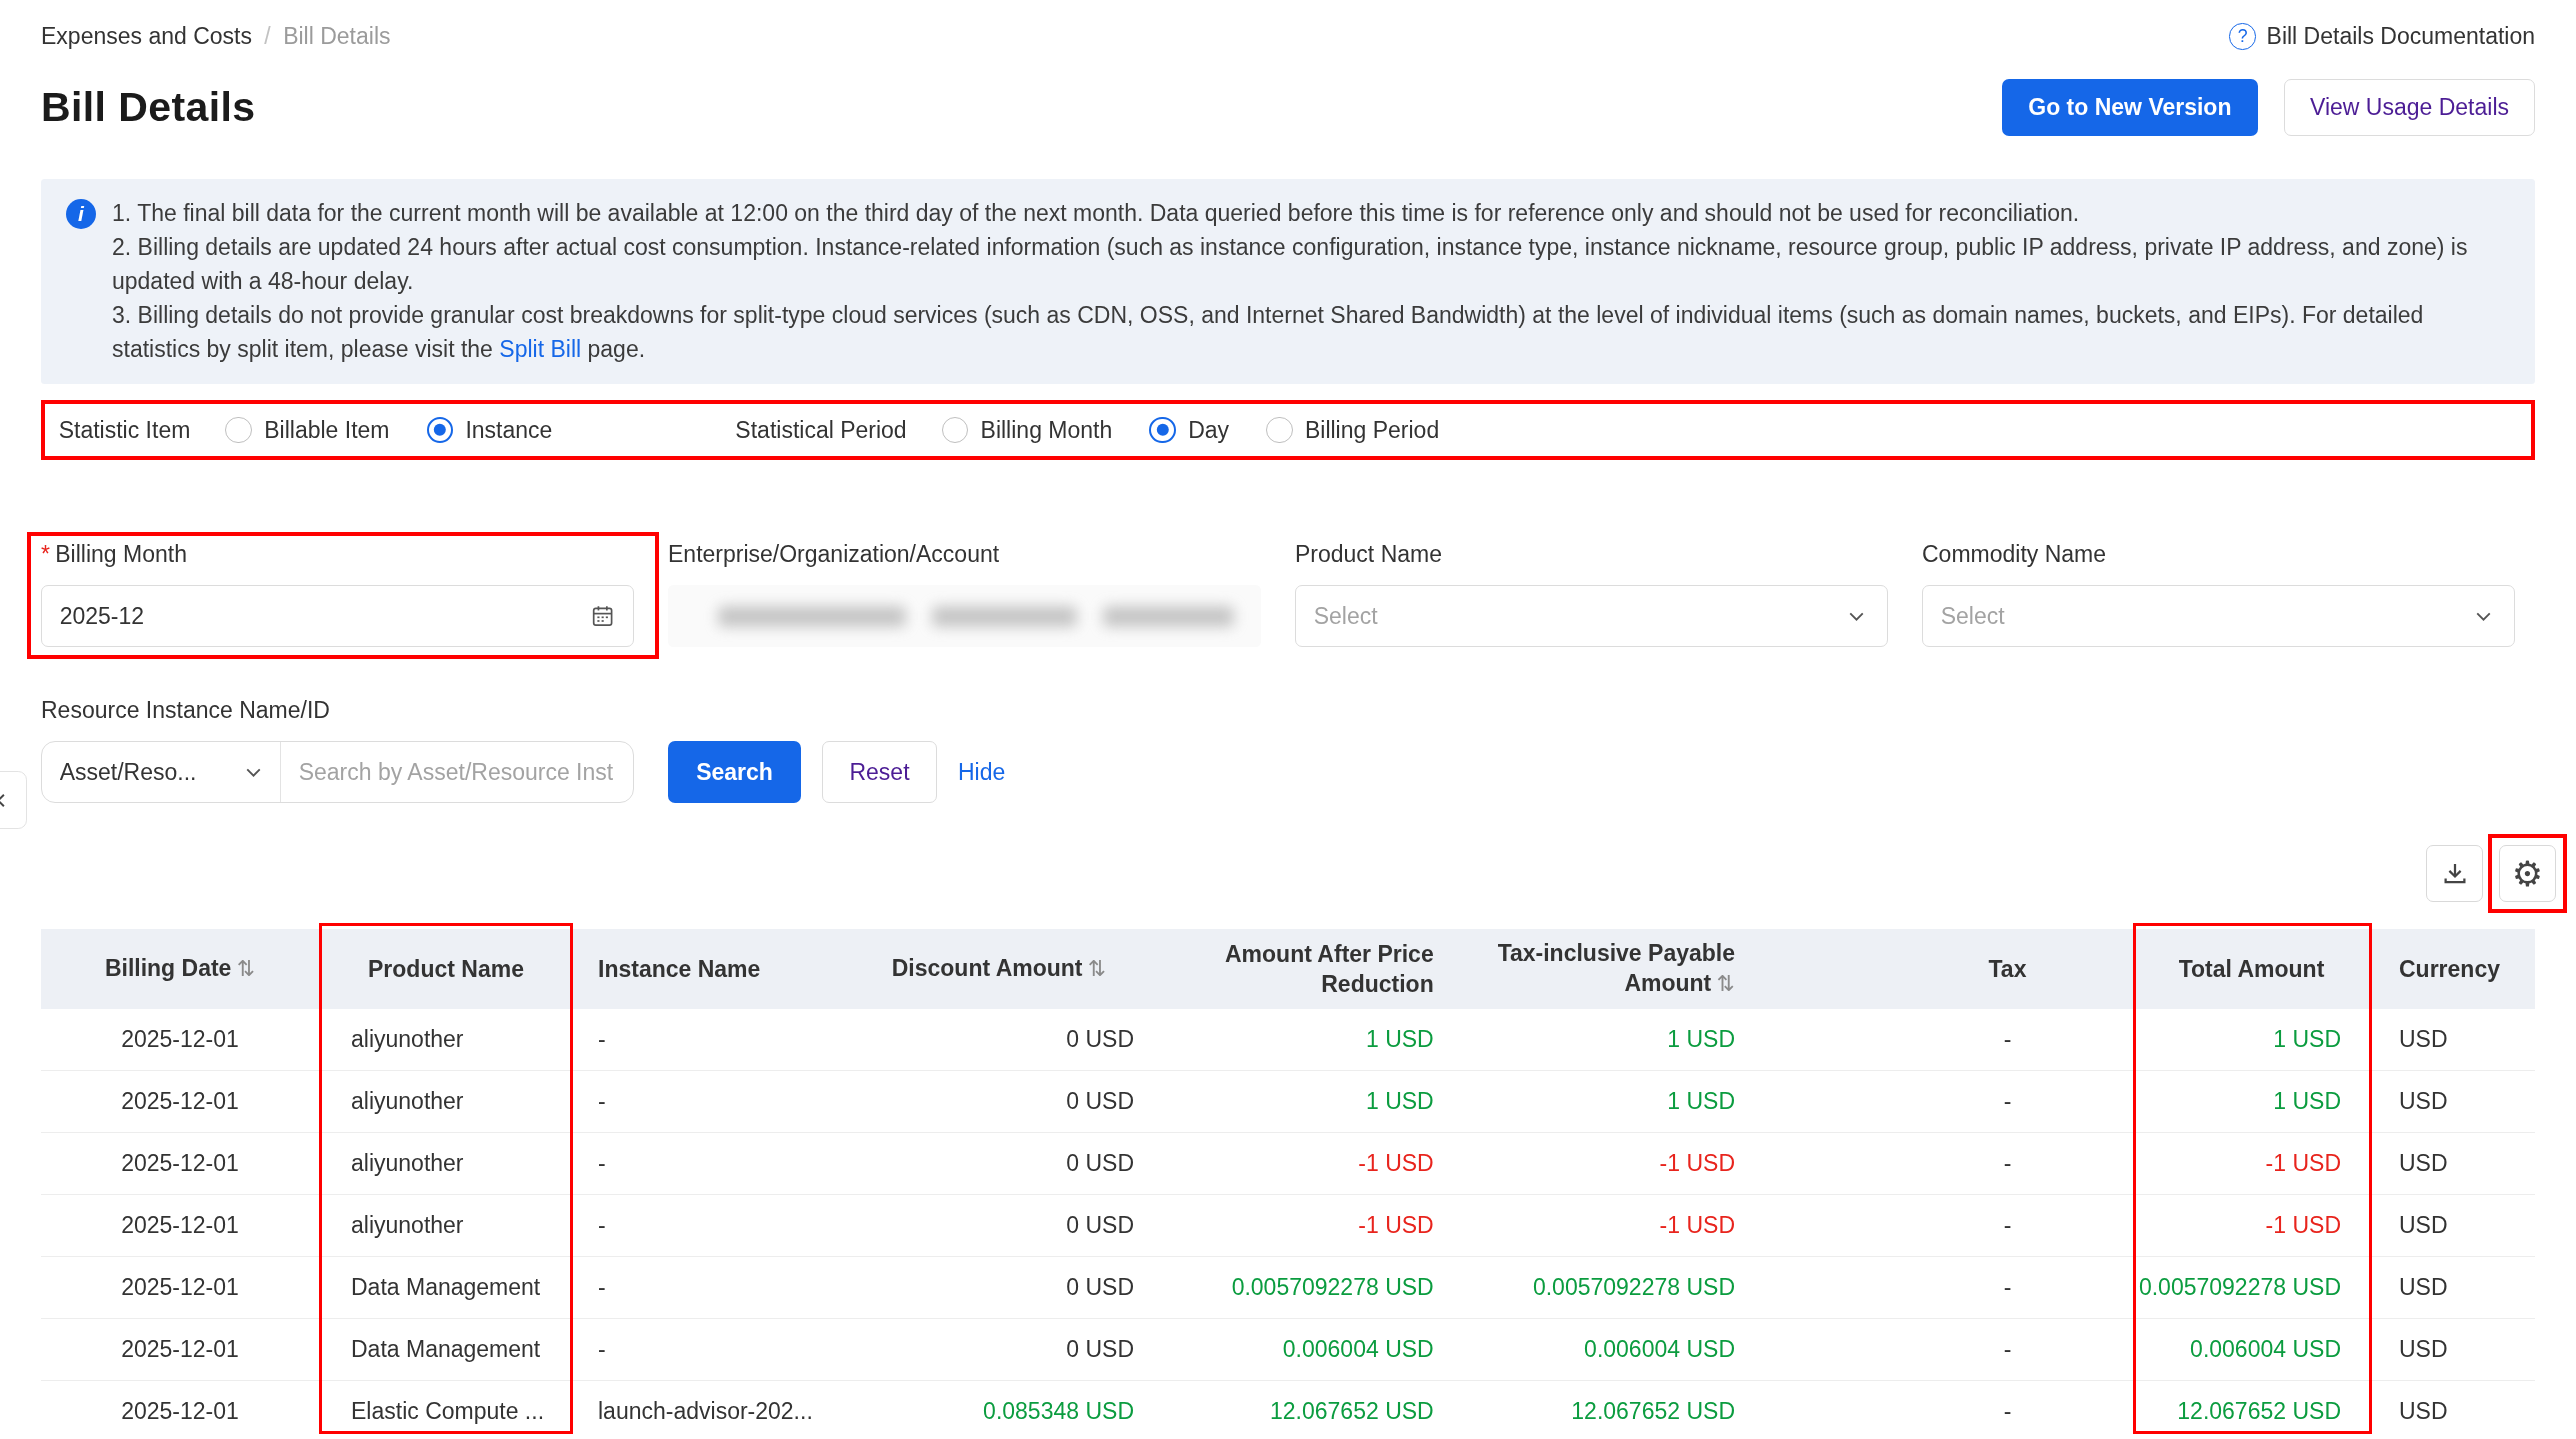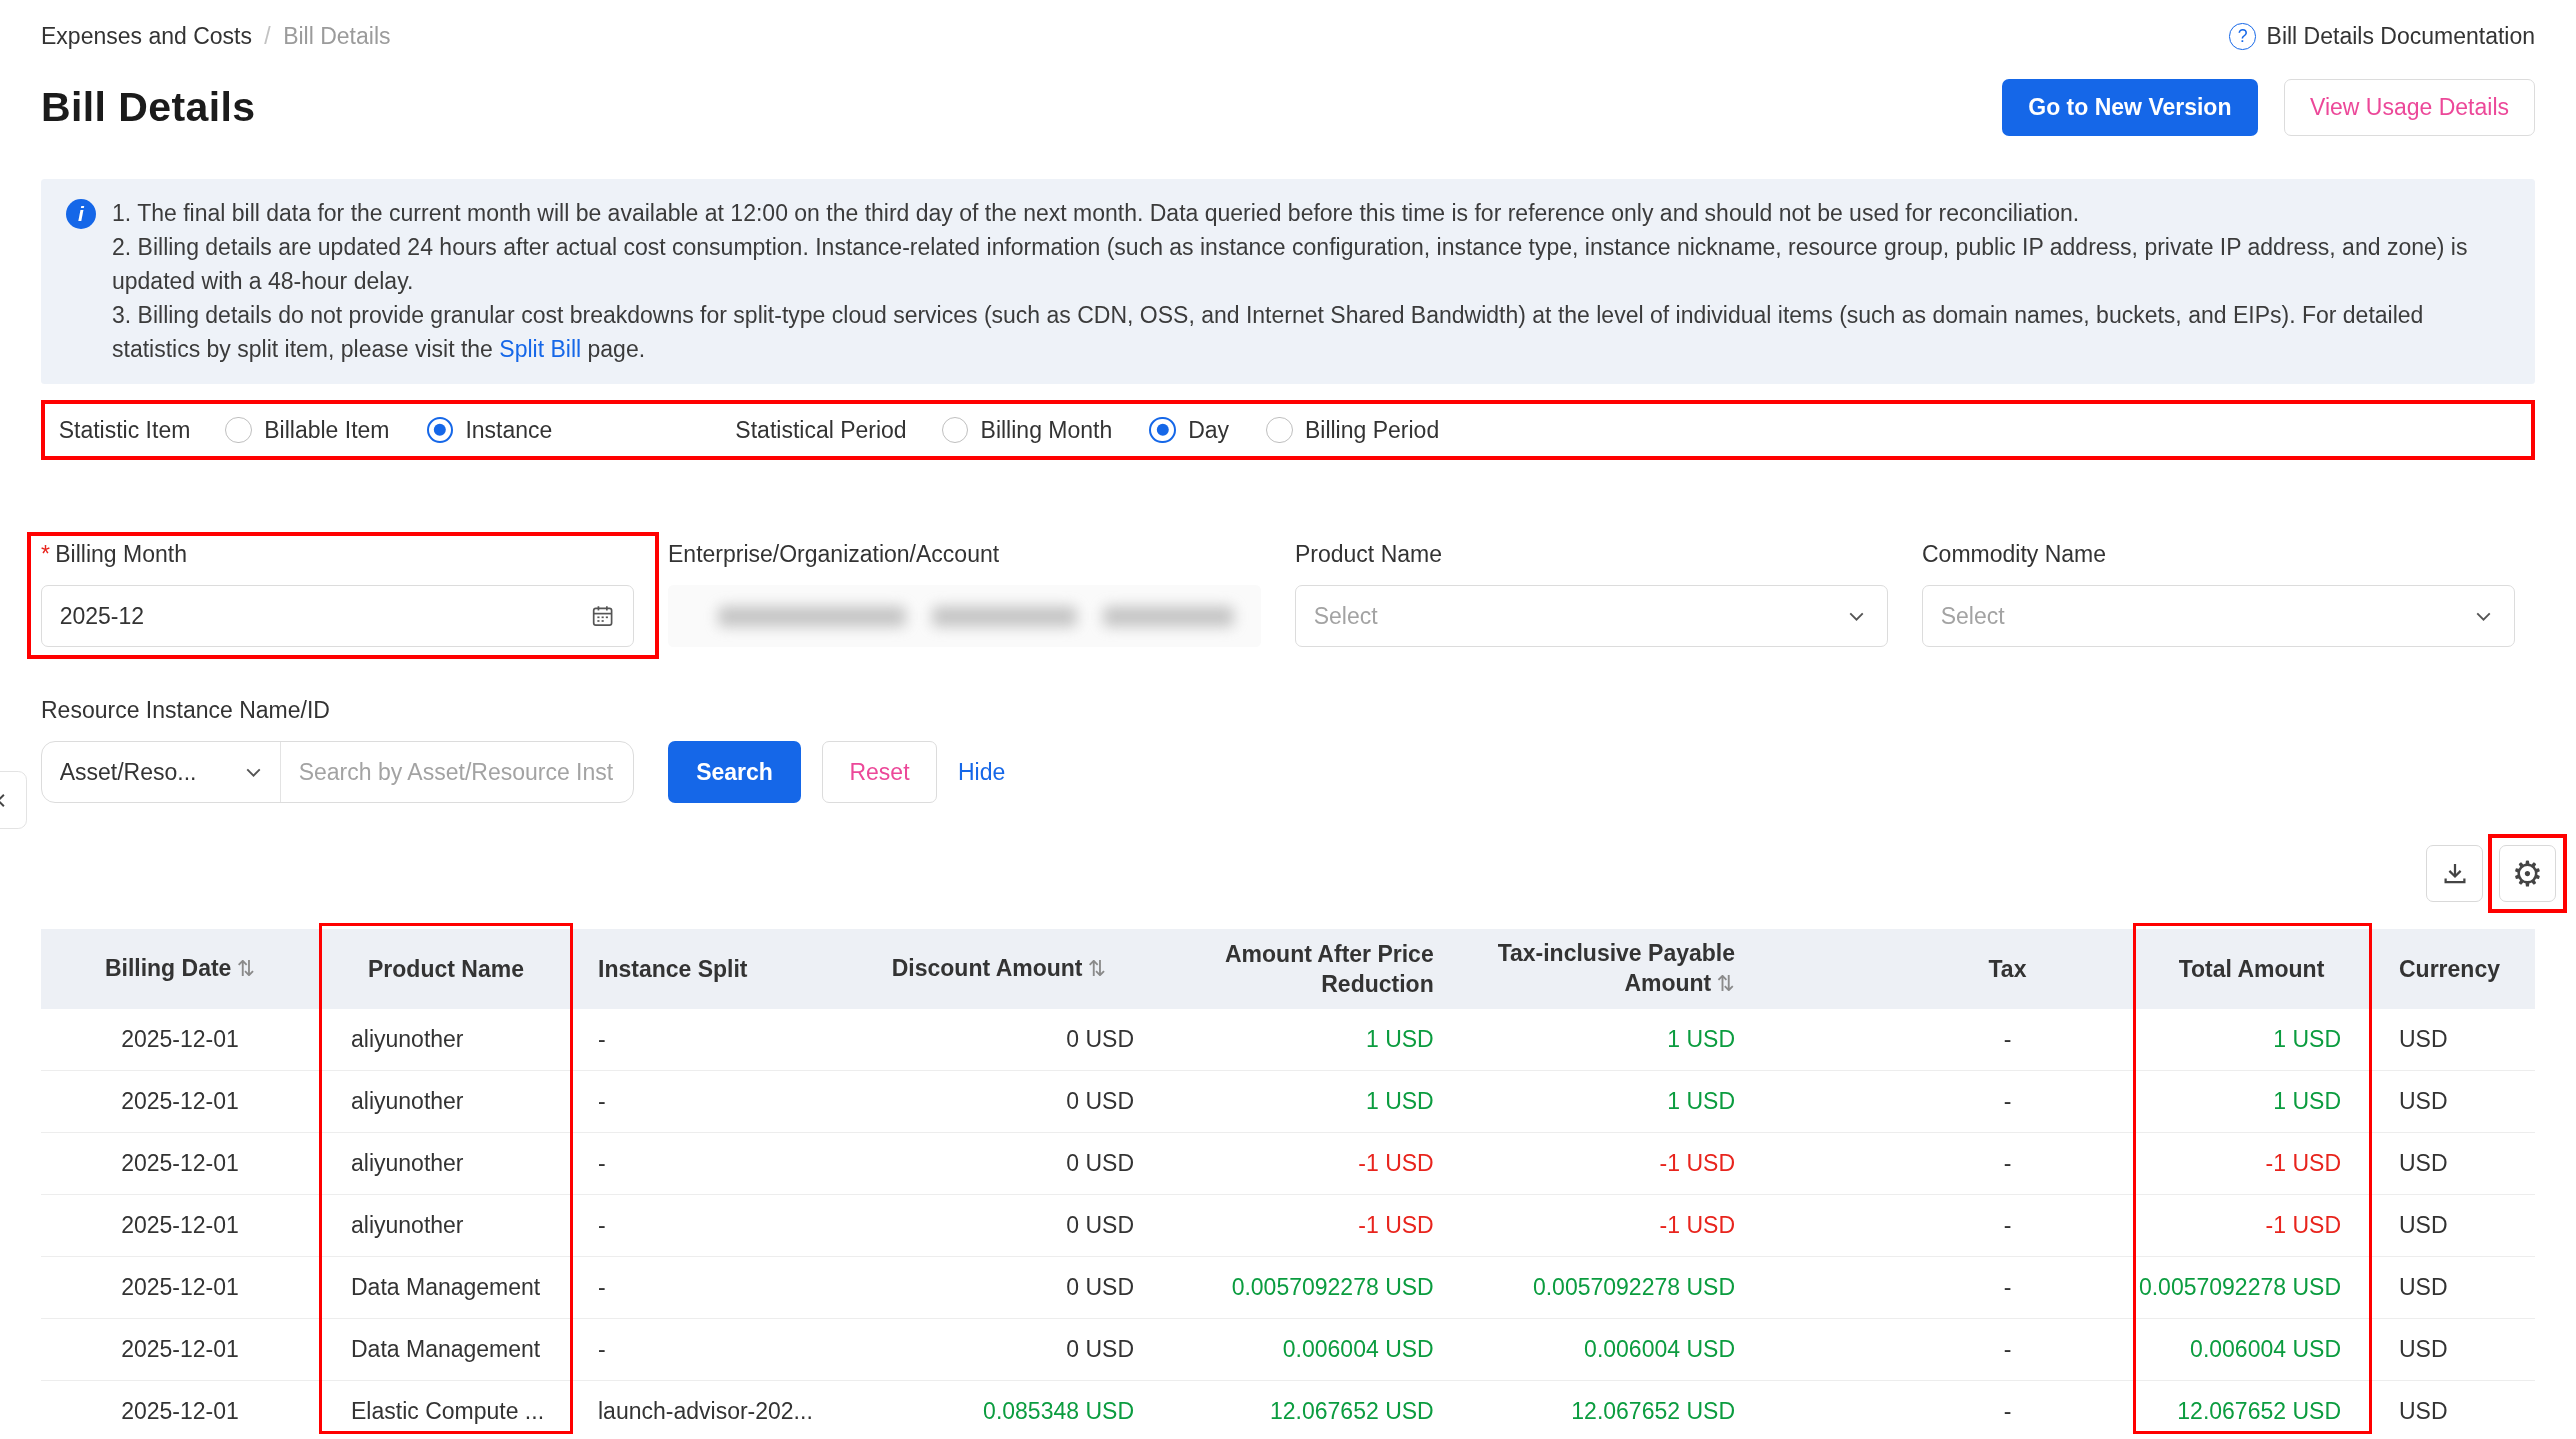--- a/index.html
+++ b/index.html
@@ -19,21 +19,21 @@
   .doclink { display: flex; align-items: center; gap: 10.6px; color: #333; cursor: pointer; }
   .qicon { width: 26.5px; height: 26.5px; border: 1.8px solid #1567e8; color: #1567e8; border-radius: 50%;
            font-size: 17.7px; display: flex; align-items: center; justify-content: center; }
 
   
   .title-row { margin-top: 17.7px; height: 65px; display: flex; justify-content: space-between; align-items: center; }
   .page-title { font-size: 41px; font-weight: 700; color: #1b1b1b; letter-spacing: 0.4px; }
   .title-btns { display: flex; gap: 26px; padding-left: 12px; }
   .btn { height: 57px; border-radius: 7px; font-size: 23px; display: inline-flex; align-items: center; justify-content: center; cursor: pointer; }
   .btn-primary { background: #1567e8; color: #fff; padding: 0 26.5px; font-weight: 600; border: none; }
-  .btn-plain { background: #fff; color: #ec4899; padding: 0 25px; border: 1.8px solid #dcdcdc; }
+  .btn-plain { background: #fff; color: #4c1d95; padding: 0 25px; border: 1.8px solid #dcdcdc; }
 
   
   .notice { margin-top: 39px; background: #eef2f8; border-radius: 3.5px; padding: 17.7px 25px; display: flex; gap: 16px; }
   .info-icon { width: 30px; height: 30px; border-radius: 50%; background: #1567e8; color: #fff; flex: 0 0 30px;
                font-size: 21px; font-weight: 700; display: flex; align-items: center; justify-content: center; margin-top: 2.7px; font-style: italic;}
   .notice-text p { line-height: 34px; color: #3b3b3b; }
   .link { color: #1567e8; cursor: pointer; }
 
   
   .ann-wrap { position: relative; }
@@ -253,21 +253,21 @@
         <span class="gear-glyph">⚙</span>
       </button>
       <div class="ann-box" style="inset:-10.6px;"></div>
     </div>
   </div>
 
   <div class="table">
     <div class="thead">
       <div class="th c1"><span>Billing Date</span><span class="sort">⇅</span></div>
       <div class="th c2">Product Name</div>
-      <div class="th c3">Instance Split</div>
+      <div class="th c3">Instance Name</div>
       <div class="th c4"><span>Discount Amount</span><span class="sort">⇅</span></div>
       <div class="th c5">Amount After Price Reduction</div>
       <div class="th c6"><span>Tax-inclusive Payable Amount</span><span class="sort">⇅</span></div>
       <div class="th c7">Tax</div>
       <div class="th c8">Total Amount</div>
       <div class="th c9">Currency</div>
     </div>
     <div id="tbody">
   <div class="trow tone-positive">
     <div class="td c1">2025-12-01</div>

